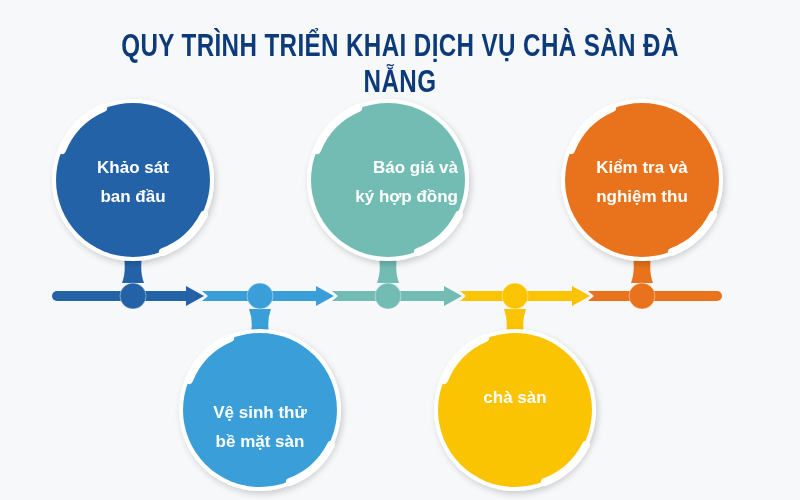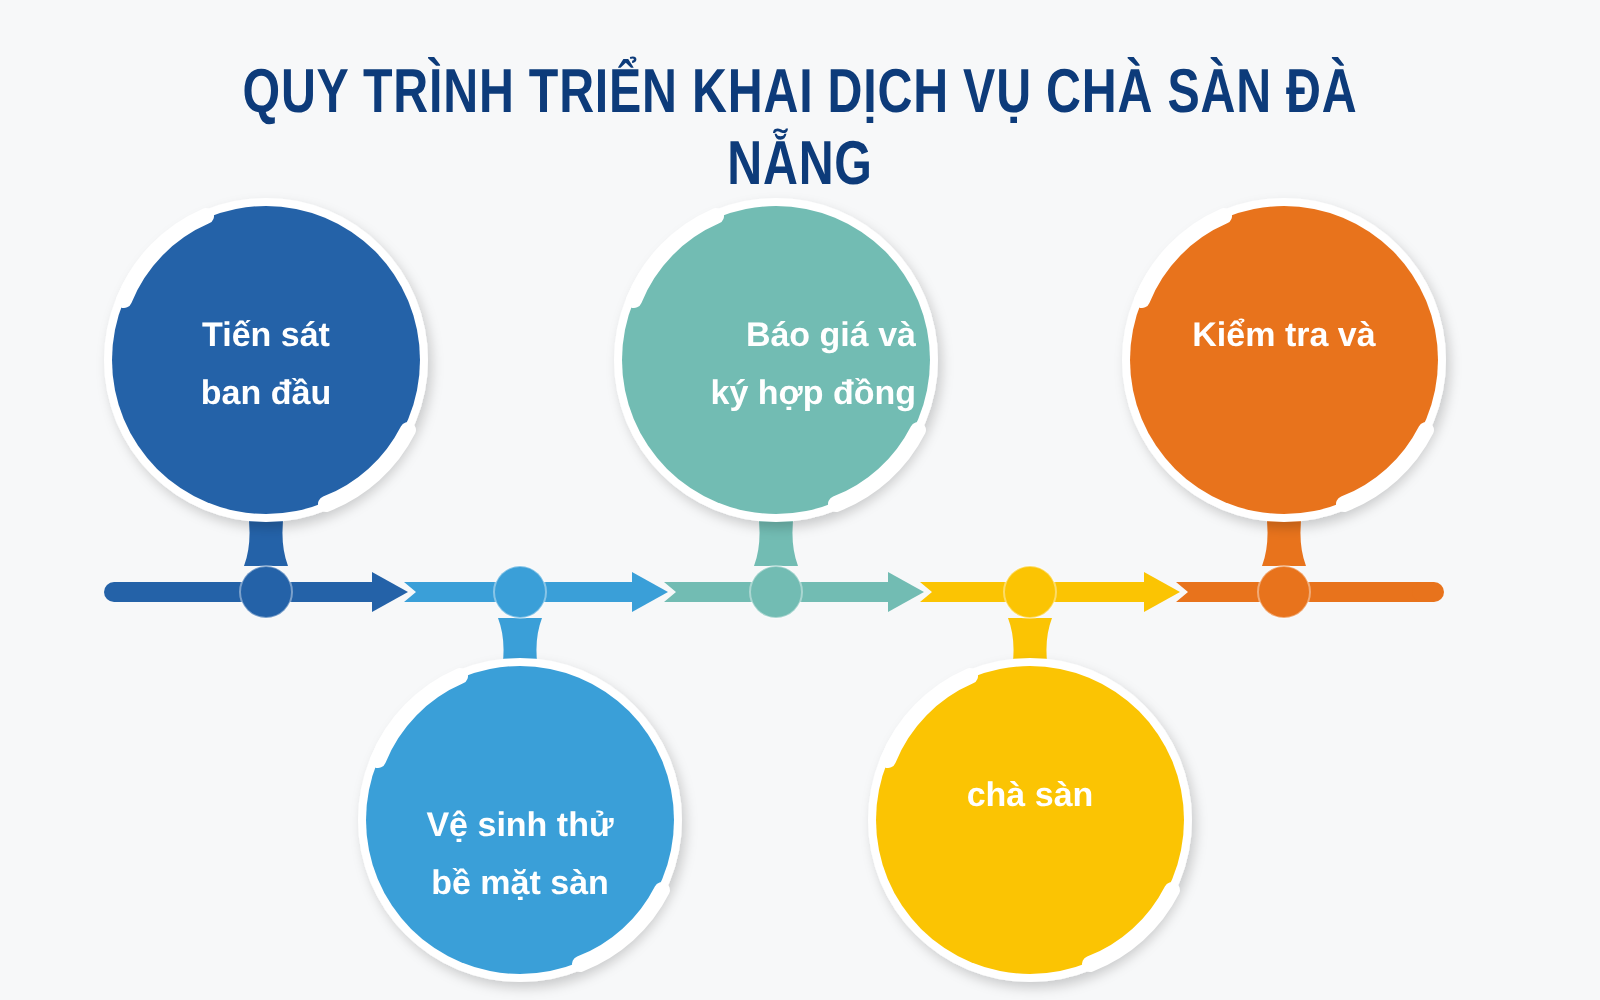--- a/index.html
+++ b/index.html
@@ -81,29 +81,30 @@
     <path d="M632,250 Q636,270 631,283 L653,283 Q648,270 652,250 Z" fill="#e8731c"></path>
     <circle cx="642" cy="296" r="13" fill="#e8731c" stroke="#fff" stroke-opacity="0.4" stroke-width="1"></circle>
     <circle cx="642" cy="180" r="81" fill="#fff" filter="url(#sh)"></circle>
     <circle cx="642" cy="180" r="77" fill="#e8731c"></circle>
     <path d="M571,150 A77,77 0 0 1 612,108" stroke="#fff" stroke-width="8" fill="none" stroke-linecap="round"></path>
     <path d="M713,215 A77,77 0 0 1 672,252" stroke="#fff" stroke-width="8" fill="none" stroke-linecap="round"></path>
   </g>
 </svg>
 
 <div class="label" style="left:63px;top:153px;">
-  <div>Tiến sát</div>
+  <div>Khảo sát</div>
   <div>ban đầu</div>
 </div>
 <div class="label" style="left:190px;top:398px;">
   <div>Vệ sinh thử</div>
   <div>bề mặt sàn</div>
 </div>
 <div class="label" style="left:318px;top:153px;text-align:right;">
   <div>Báo giá và</div>
   <div>ký hợp đồng</div>
 </div>
 <div class="label" style="left:445px;top:383px;">
   <div>chà sàn</div>
 </div>
 <div class="label" style="left:572px;top:153px;">
   <div>Kiểm tra và</div>
+  <div>nghiệm thu</div>
 </div>
 
 </body></html>

